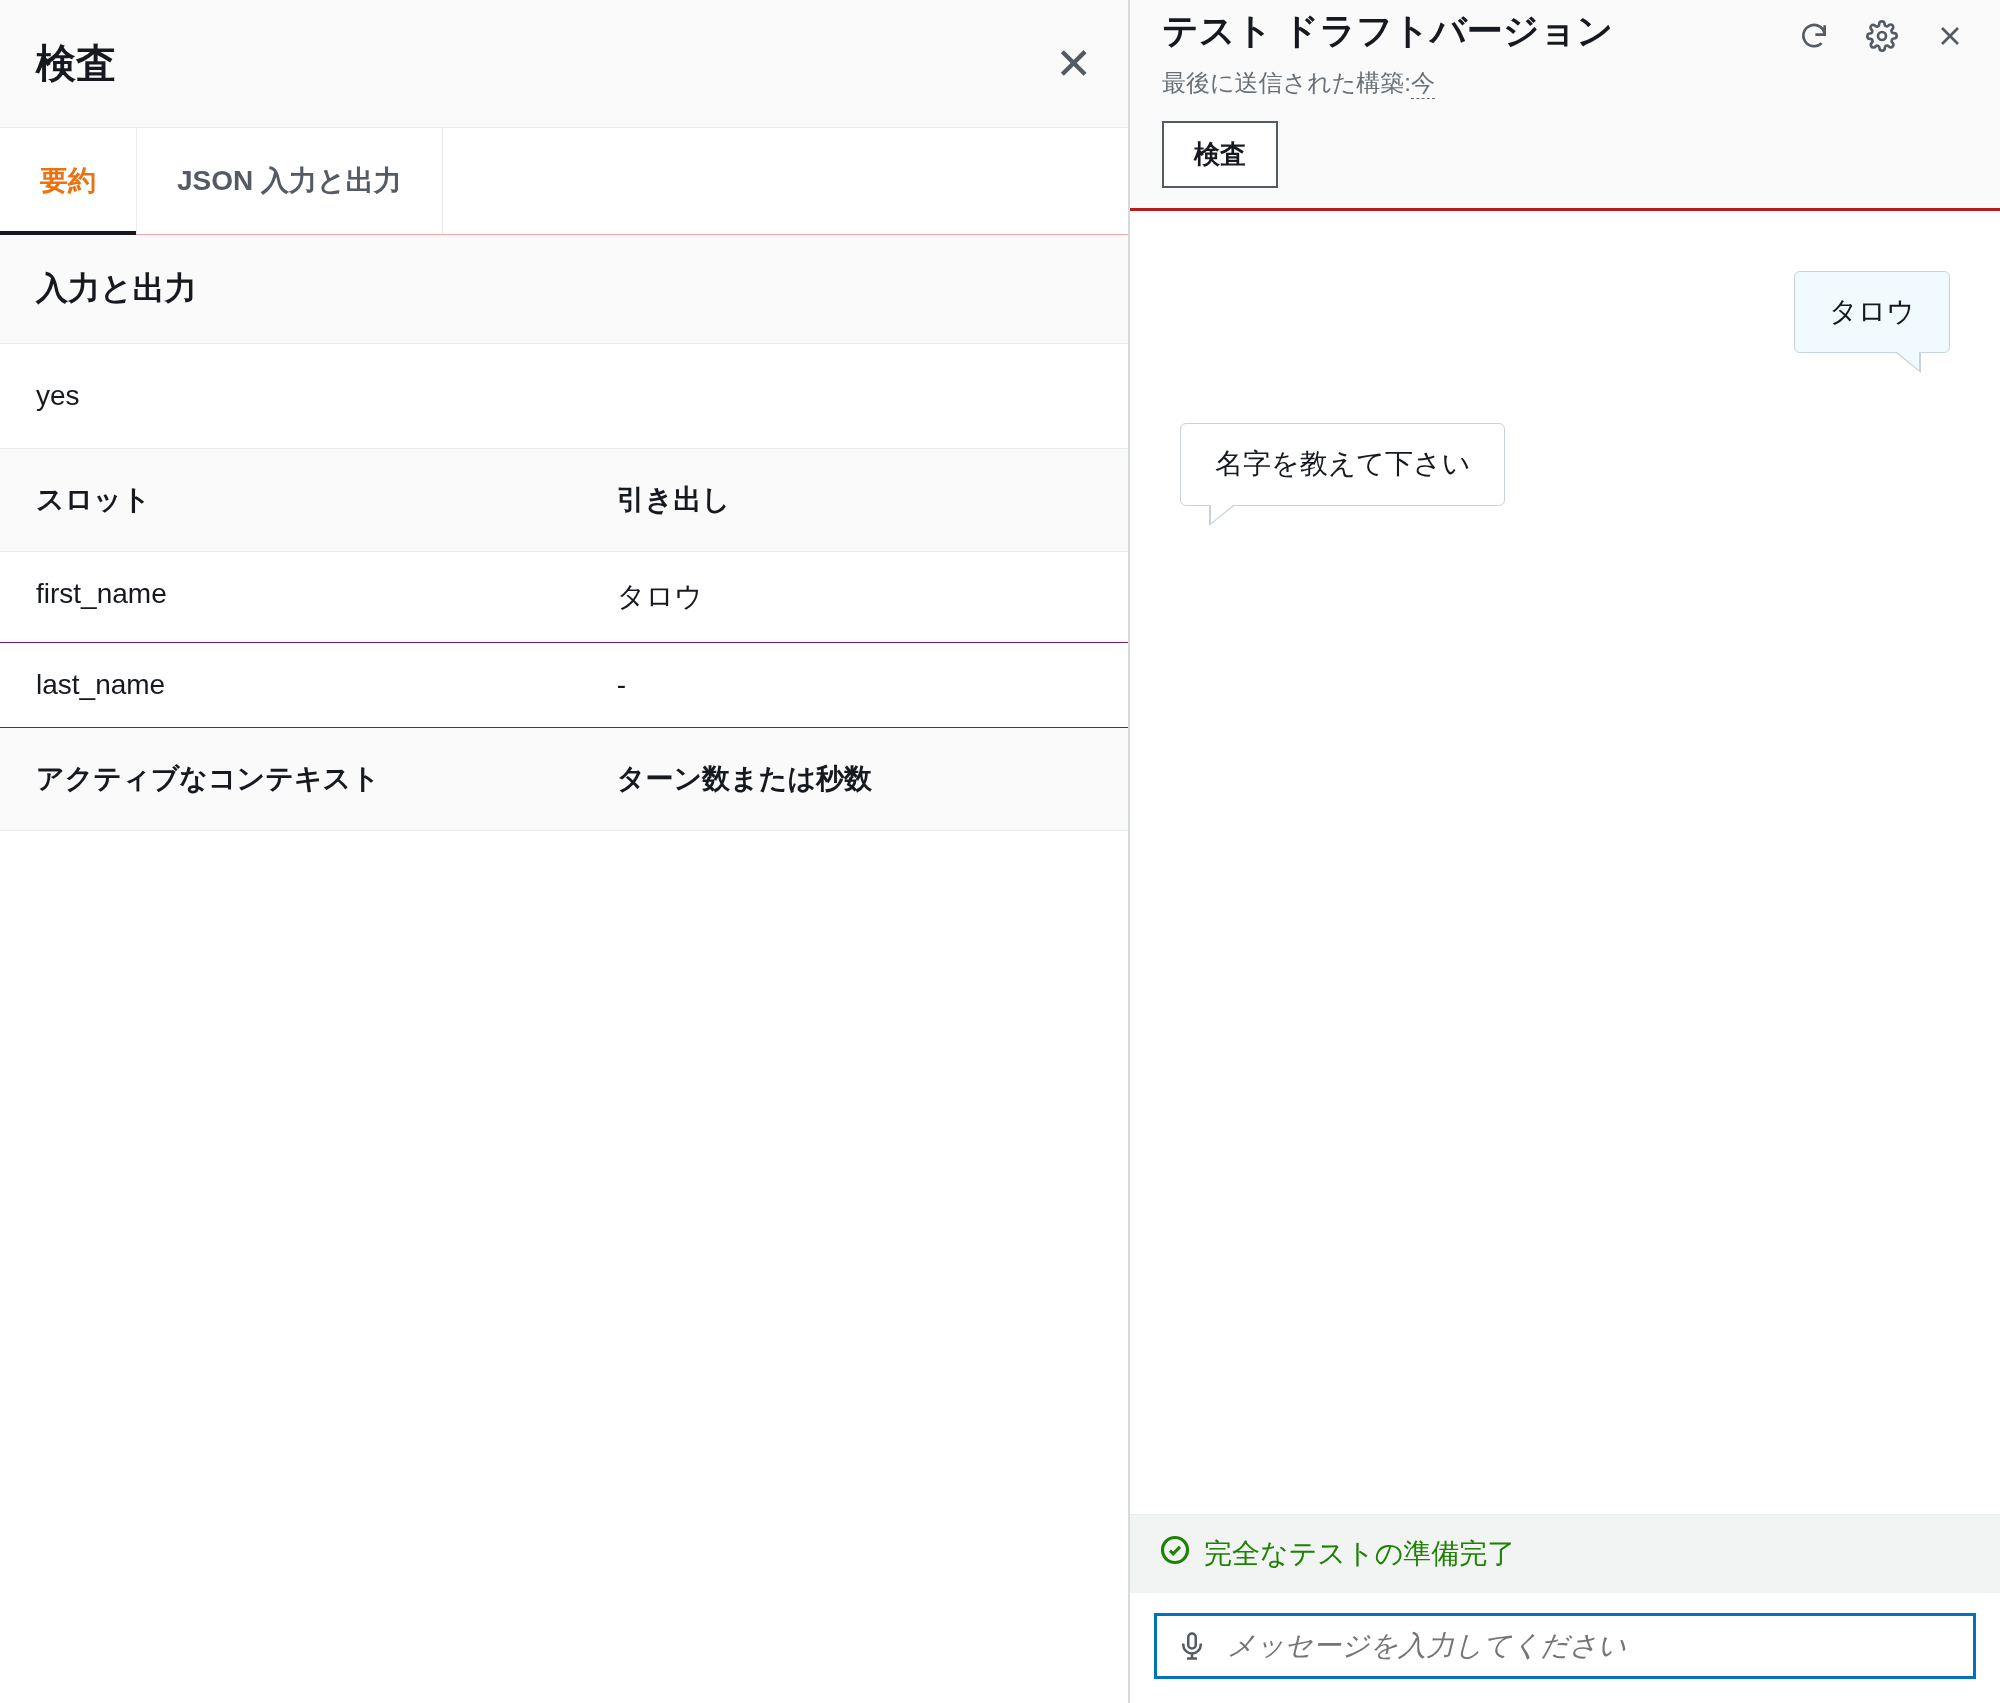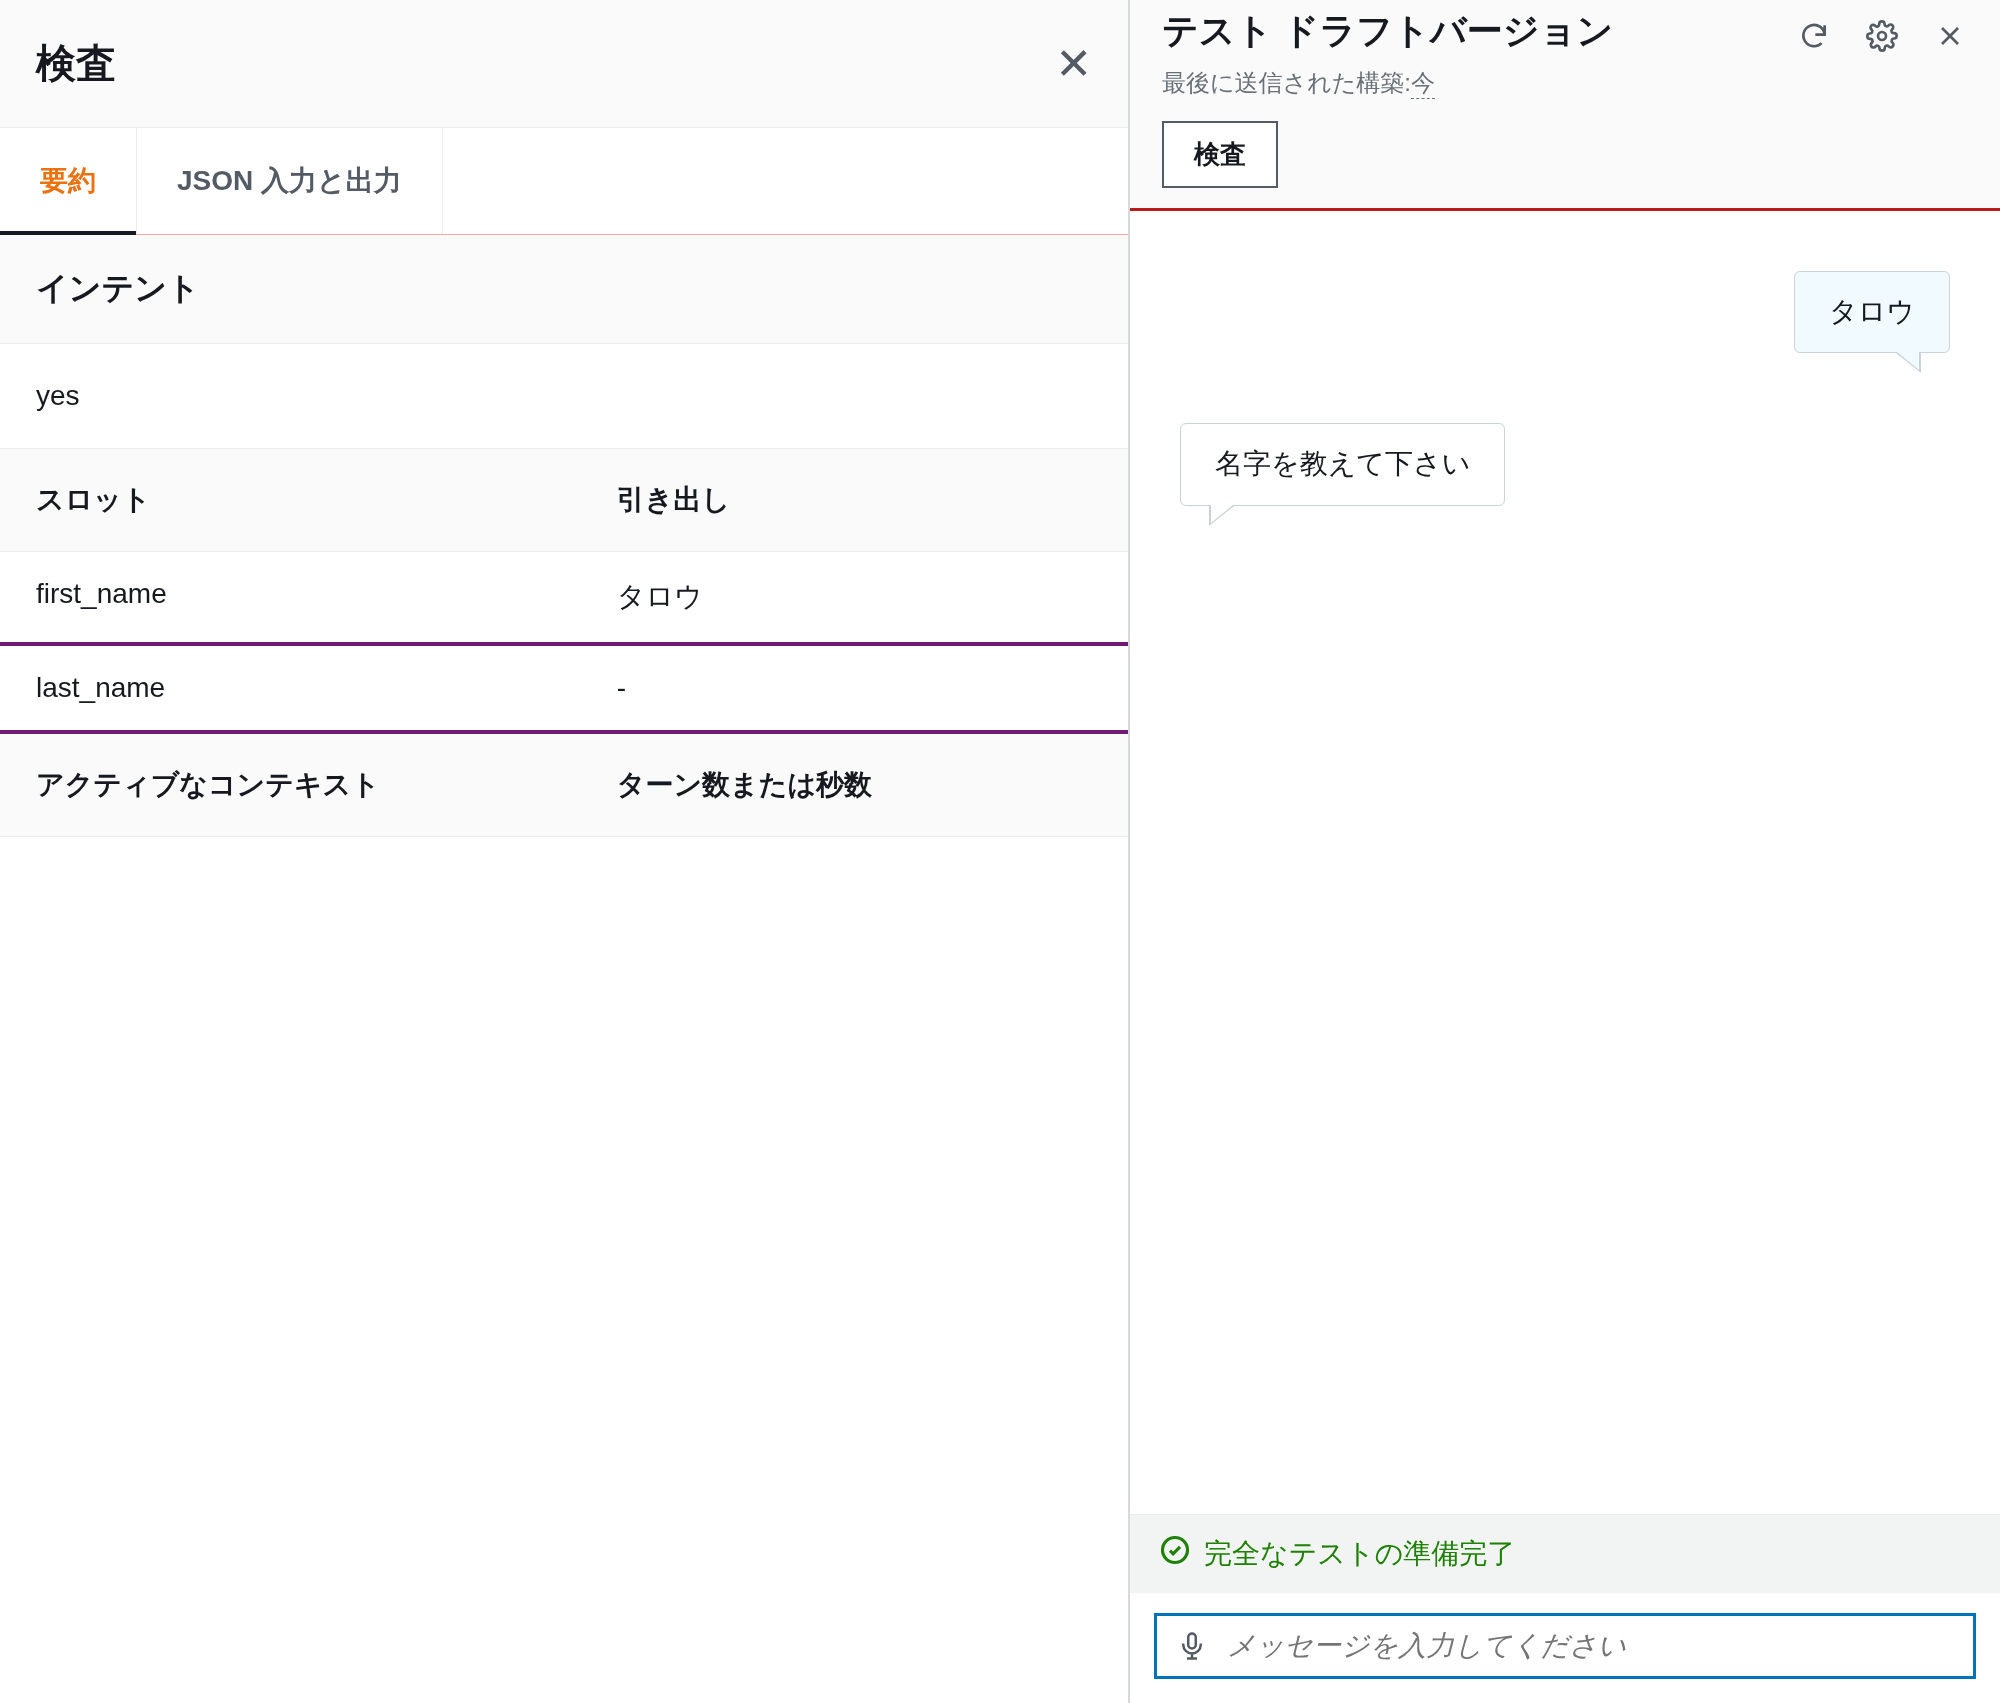--- a/index.html
+++ b/index.html
@@ -81,21 +81,21 @@
     background: #fafafa;
     border-bottom: 1px solid #eaeded;
     padding: 32px 36px;
     font-size: 28px;
     font-weight: 700;
   }
   .table-row {
     display: flex;
     padding: 26px 36px;
     font-size: 28px;
-    border-bottom: 4px solid #701a75;
+    border-bottom: 1px solid #701a75;
   }
   .col-left { width: 55%; }
   .col-right { width: 45%; }
 
   
   .right-panel {
     flex: 1;
     display: flex;
     flex-direction: column;
     background: #ffffff;
@@ -259,21 +259,21 @@
     <button class="close-btn">
       <span>✕</span>
     </button>
   </div>
 
   <div class="tabs">
     <div class="tab active">要約</div>
     <div class="tab">JSON 入力と出力</div>
   </div>
 
-  <div class="section-heading">インテント</div>
+  <div class="section-heading">入力と出力</div>
   <div class="intent-value">yes</div>
 
   <div class="table-header">
     <div class="col-left">スロット</div>
     <div class="col-right">引き出し</div>
   </div>
   <div class="table-row">
     <div class="col-left">first_name</div>
     <div class="col-right">タロウ</div>
   </div>

